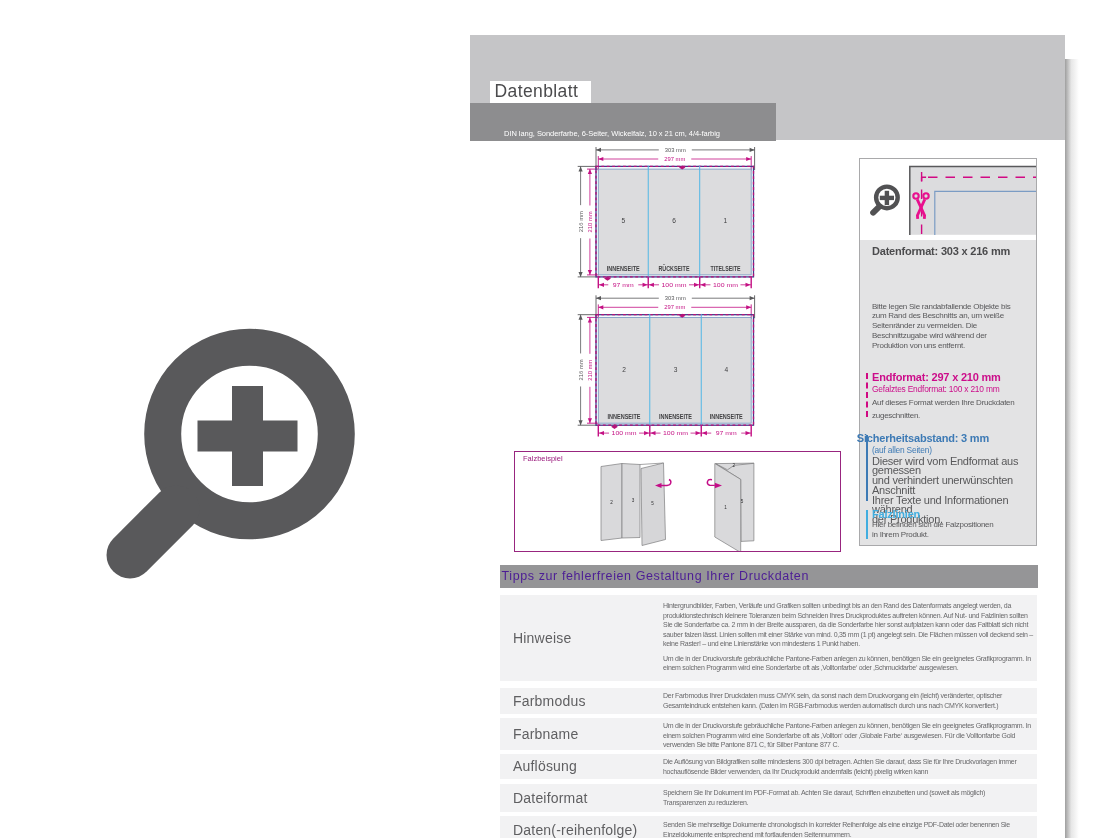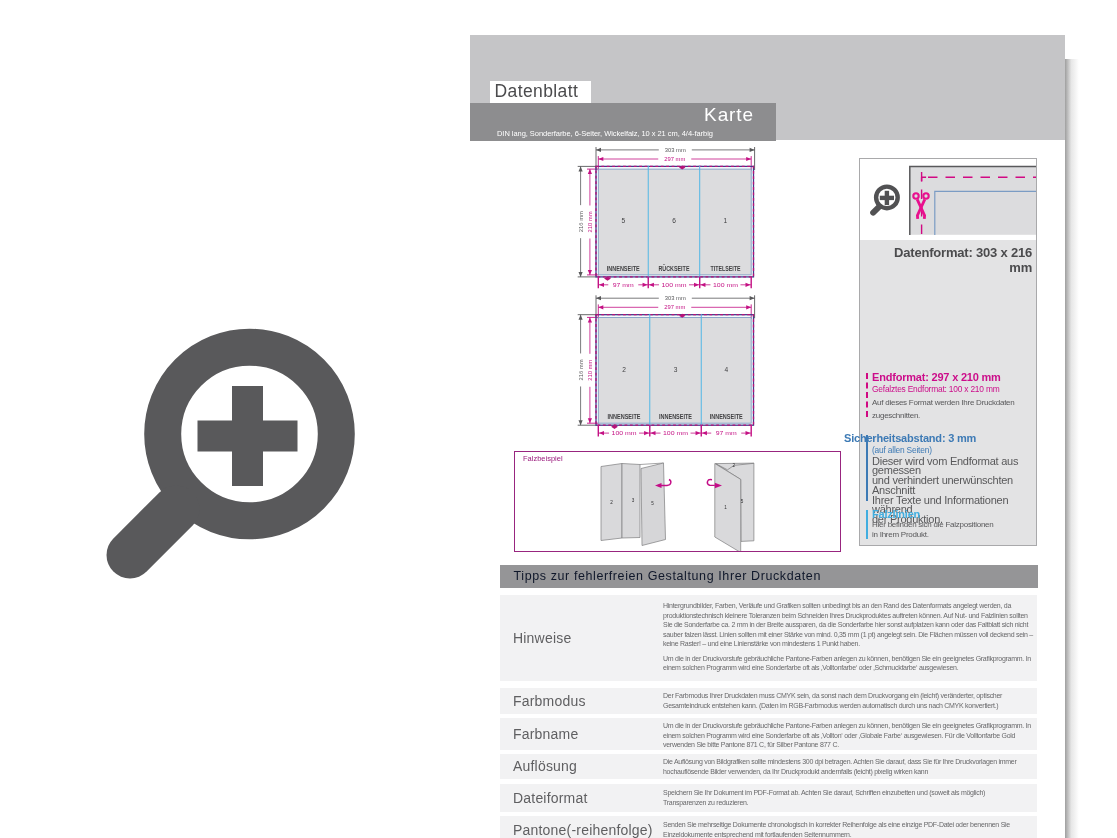--- a/index.html
+++ b/index.html
@@ -20,23 +20,22 @@
 <div class="abs" style="left:470px;top:0;width:595px;height:838px;background:#fff;"></div>
 
 <div class="abs" style="left:1065px;top:24px;width:14px;height:814px;background:linear-gradient(to right,rgba(80,80,80,0.55),rgba(120,120,120,0.18) 45%,rgba(160,160,160,0));"></div>
 
 <div class="abs" style="left:470px;top:0;width:595px;height:105px;background:#c5c5c7;"></div>
 
 <div class="abs" style="left:490px;top:46px;width:101px;height:21.5px;background:#fff;color:#4b4b4d;font-size:17.5px;line-height:21.5px;padding-left:4.5px;box-sizing:border-box;letter-spacing:0.4px;">Datenblatt</div>
 
 <div class="abs" style="left:470px;top:67.5px;width:306px;height:38px;background:#8d8d8f;"></div>
 
-<div class="abs" style="left:470px;top:69px;width:284px;text-align:right;color:#fff;font-size:19px;letter-spacing:0.9px;">Karte</div>
-
-<div class="abs" style="left:470px;top:94px;width:284px;text-align:left;color:#fff;font-size:7.5px;letter-spacing:-0.05px;padding-left:27px;">DIN lang, Sonderfarbe, 6-Seiter, Wickelfalz, 10 x 21 cm, 4/4-farbig</div>
+
+<div class="abs" style="left:470px;top:94px;width:284px;text-align:center;color:#fff;font-size:7.5px;letter-spacing:-0.05px;">DIN lang, Sonderfarbe, 6-Seiter, Wickelfalz, 10 x 21 cm, 4/4-farbig</div>
 
 <svg class="abs" style="left:570px;top:100px;" width="200" height="160" viewBox="570 100 200 160">
 
 <g>
         <line x1="596.0" y1="114.9" x2="754.6" y2="114.9" stroke="#58585a" stroke-width="0.8"></line>
   <line x1="596.0" y1="112.0" x2="596.0" y2="135.0" stroke="#58585a" stroke-width="0.9"></line>
   <line x1="754.6" y1="112.0" x2="754.6" y2="135.0" stroke="#58585a" stroke-width="0.9"></line>
   <polygon points="596.0,114.9 601.0,112.80000000000001 601.0,117.0" fill="#58585a"></polygon>
   <polygon points="754.6,114.9 749.6,112.80000000000001 749.6,117.0" fill="#58585a"></polygon>
   <rect x="658.8" y="111.5" width="33" height="6.8" fill="#fff"></rect>
@@ -284,47 +283,48 @@
   </g>
 </svg>
 
 <svg class="abs" style="left:866px;top:145px;" width="40" height="40" viewBox="866 145 40 40">
   <circle cx="886.9" cy="162.4" r="10.8" fill="none" stroke="#515153" stroke-width="4.4"></circle>
   <rect x="879.8" y="160.7" width="14.2" height="4.4" fill="#515153"></rect>
   <rect x="884.7" y="155.8" width="4.4" height="14.2" fill="#515153"></rect>
   <line x1="878.8" y1="172.2" x2="873.2" y2="177.6" stroke="#515153" stroke-width="6" stroke-linecap="round"></line>
 </svg>
 
-<div class="abs" style="left:872px;top:210px;width:160px;color:#4b4b4d;font-size:13px;font-weight:bold;letter-spacing:-0.2px;text-align:right;">Datenformat: 303 x 216 mm</div>
-
-
+<div class="abs" style="left:872px;top:210px;width:160px;color:#4b4b4d;font-size:11px;font-weight:bold;letter-spacing:-0.2px;">Datenformat: 303 x 216 mm</div>
+
+
+<div class="abs" style="left:872px;top:266.5px;width:162px;color:#58585a;font-size:8px;line-height:9.8px;letter-spacing:-0.25px;">Bitte legen Sie randabfallende Objekte bis<br>zum Rand des Beschnitts an, um weiße<br>Seitenränder zu vermeiden. Die<br>Beschnittzugabe wird während der<br>Produktion von uns entfernt.</div>
 
 <div class="abs" style="left:866px;top:338px;width:0;height:44px;border-left:2px dashed #d10983;"></div>
 
 <div class="abs" style="left:872px;top:336px;width:189px;color:#cc0d8a;font-size:11px;font-weight:bold;letter-spacing:-0.2px;">Endformat: 297 x 210 mm</div>
 
 <div class="abs" style="left:872px;top:349px;width:165px;color:#cc0d8a;font-size:8.4px;letter-spacing:-0.2px;">Gefalztes Endformat: 100 x 210 mm</div>
 
 <div class="abs" style="left:872px;top:360.5px;width:165px;color:#58585a;font-size:8px;line-height:13px;letter-spacing:-0.25px;">Auf dieses Format werden Ihre Druckdaten<br>zugeschnitten.</div>
 
 <div class="abs" style="left:866px;top:400px;width:0;height:66px;border-left:2px solid #3d7ab5;"></div>
 
-<div class="abs" style="left:844px;top:397px;width:165px;color:#3d7ab5;font-size:11px;font-weight:bold;letter-spacing:-0.2px;">Sicherheitsabstand: 3 mm</div>
+<div class="abs" style="left:824px;top:397px;width:165px;color:#3d7ab5;font-size:11px;font-weight:bold;letter-spacing:-0.2px;text-align:right;">Sicherheitsabstand: 3 mm</div>
 
 <div class="abs" style="left:872px;top:410px;width:195px;color:#3d7ab5;font-size:8.4px;letter-spacing:-0.2px;">(auf allen Seiten)</div>
 
 <div class="abs" style="left:872px;top:421.5px;width:164px;color:#58585a;font-size:11px;line-height:9.8px;letter-spacing:-0.25px;">Dieser wird vom Endformat aus gemessen<br>und verhindert unerwünschten Anschnitt<br>Ihrer Texte und Informationen während<br>der Produktion.</div>
 
 <div class="abs" style="left:866px;top:475px;width:0;height:29px;border-left:2px solid #41aee0;"></div>
 
 <div class="abs" style="left:872px;top:472.5px;width:165px;color:#41aee0;font-size:11px;font-weight:bold;letter-spacing:-0.2px;">Falzlinien</div>
 
 <div class="abs" style="left:872px;top:485px;width:165px;color:#58585a;font-size:8px;line-height:9.8px;letter-spacing:-0.25px;">Hier befinden sich die Falzpositionen<br>in Ihrem Produkt.</div>
 
-<div class="abs" style="left:499.5px;top:530px;width:538px;height:23px;background:#959597;color:#0f172a;font-size:12.5px;line-height:23px;padding-left:14px;box-sizing:border-box;letter-spacing:0.6px;">Tipps zur fehlerfreien Gestaltung Ihrer Druckdaten</div>
+<div class="abs" style="left:499.5px;top:530px;width:538px;height:23px;background:#959597;color:#4c1d95;font-size:12.5px;line-height:23px;padding-left:2px;box-sizing:border-box;letter-spacing:0.6px;">Tipps zur fehlerfreien Gestaltung Ihrer Druckdaten</div>
 
 <div class="abs" style="left:499.5px;top:560px;width:537.5px;height:86px;background:#f2f2f3;"></div>
 
 <div class="abs" style="left:513px;top:595px;color:#5f5f61;font-size:14px;letter-spacing:0.2px;">Hinweise</div>
 
 <div class="abs" style="left:663px;top:566px;width:375px;color:#68686a;font-size:7px;line-height:9.5px;letter-spacing:-0.28px;">Hintergrundbilder, Farben, Verläufe und Grafiken sollten unbedingt bis an den Rand des Datenformats angelegt werden, da<br>produktionstechnisch kleinere Toleranzen beim Schneiden Ihres Druckproduktes auftreten können. Auf Nut- und Falzlinien sollten<br>Sie die Sonderfarbe ca. 2 mm in der Breite aussparen, da die Sonderfarbe hier sonst aufplatzen kann oder das Faltblatt sich nicht<br>sauber falzen lässt. Linien sollten mit einer Stärke von mind. 0,35 mm (1 pt) angelegt sein. Die Flächen müssen voll deckend sein –<br>keine Raster! – und eine Linienstärke von mindestens 1 Punkt haben.</div>
 
 <div class="abs" style="left:663px;top:618.5px;width:375px;color:#68686a;font-size:7px;line-height:9.5px;letter-spacing:-0.28px;">Um die in der Druckvorstufe gebräuchliche Pantone-Farben anlegen zu können, benötigen Sie ein geeignetes Grafikprogramm. In<br>einem solchen Programm wird eine Sonderfarbe oft als ‚Volltonfarbe‘ oder ‚Schmuckfarbe‘ ausgewiesen.</div>
 
 <div class="abs" style="left:499.5px;top:653px;width:537.5px;height:26px;background:#f2f2f3;"></div>
@@ -346,19 +346,19 @@
 <div class="abs" style="left:663px;top:722px;width:375px;color:#68686a;font-size:7px;line-height:9.5px;letter-spacing:-0.28px;">Die Auflösung von Bildgrafiken sollte mindestens 300 dpi betragen. Achten Sie darauf, dass Sie für Ihre Druckvorlagen immer<br>hochauflösende Bilder verwenden, da Ihr Druckprodukt andernfalls (leicht) pixelig wirken kann</div>
 
 <div class="abs" style="left:499.5px;top:749px;width:537.5px;height:28px;background:#f2f2f3;"></div>
 
 <div class="abs" style="left:513px;top:755px;color:#5f5f61;font-size:14px;letter-spacing:0.2px;">Dateiformat</div>
 
 <div class="abs" style="left:663px;top:753px;width:375px;color:#68686a;font-size:7px;line-height:9.5px;letter-spacing:-0.28px;">Speichern Sie Ihr Dokument im PDF-Format ab. Achten Sie darauf, Schriften einzubetten und (soweit als möglich)<br>Transparenzen zu reduzieren.</div>
 
 <div class="abs" style="left:499.5px;top:781.4px;width:537.5px;height:28.3px;background:#f2f2f3;"></div>
 
-<div class="abs" style="left:513px;top:787px;color:#5f5f61;font-size:14px;letter-spacing:0.2px;">Pantone(-reihenfolge)</div>
+<div class="abs" style="left:513px;top:787px;color:#5f5f61;font-size:14px;letter-spacing:0.2px;">Daten(-reihenfolge)</div>
 
 <div class="abs" style="left:663px;top:785px;width:375px;color:#68686a;font-size:7px;line-height:9.5px;letter-spacing:-0.28px;">Senden Sie mehrseitige Dokumente chronologisch in korrekter Reihenfolge als eine einzige PDF-Datei oder benennen Sie<br>Einzeldokumente entsprechend mit fortlaufenden Seitennummern.</div>
 
 <div class="abs" style="left:470px;top:815px;width:595px;height:23px;background:#c5c5c7;"></div>
 
 </div>
 
 </body></html>

